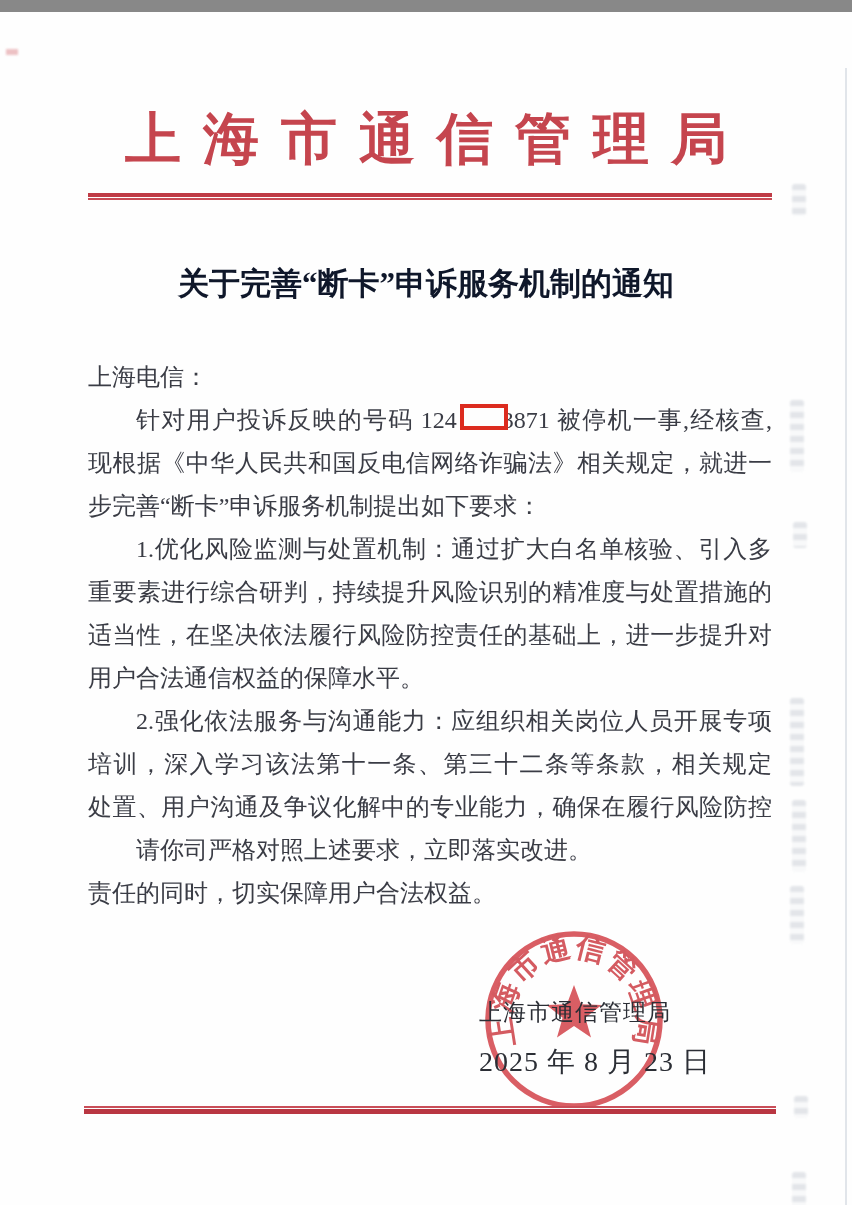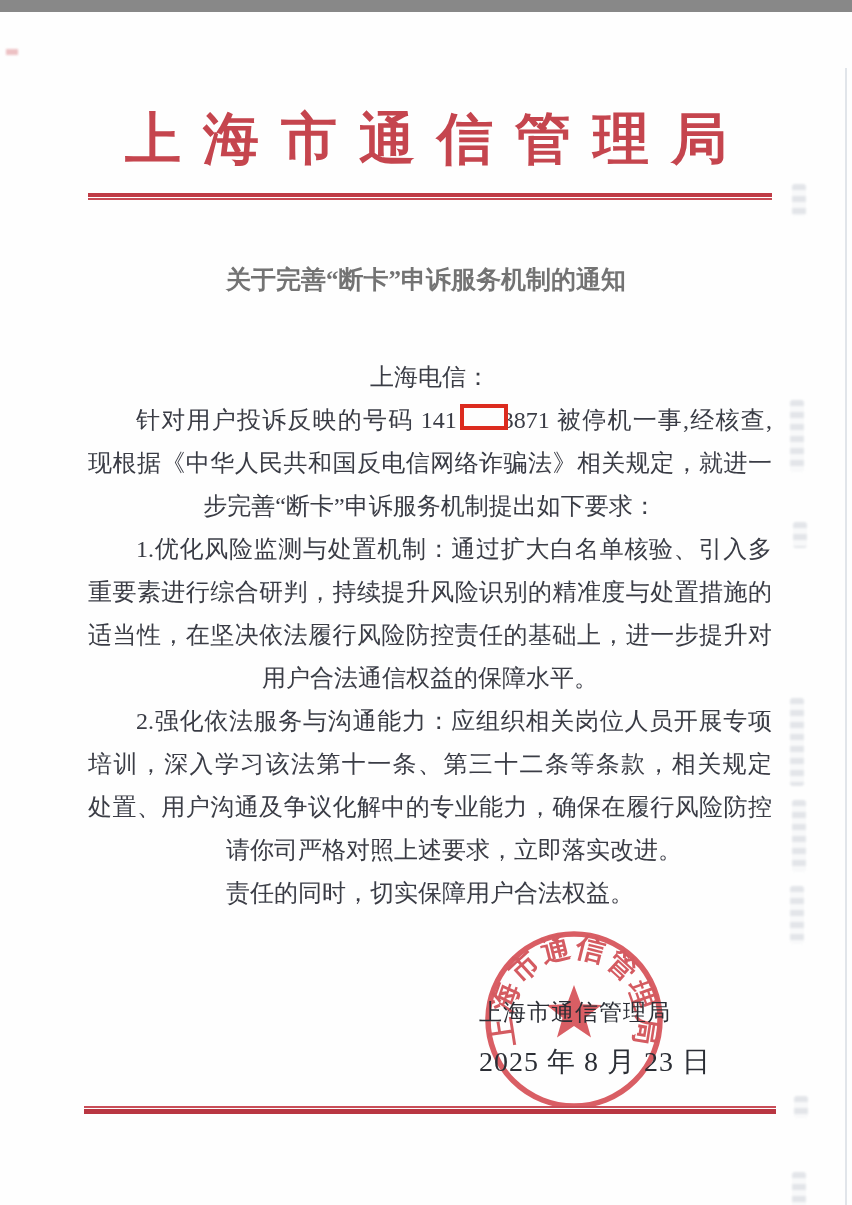--- a/index.html
+++ b/index.html
@@ -15,29 +15,29 @@
     letter-spacing:22px; text-indent:22px; line-height:1.2;
     color:#c5454e; white-space:nowrap;
   }
   .rule-top{
     position:absolute; left:88px; top:181px; width:684px; height:8px;
     background:linear-gradient(to bottom,#bf3b46 0 4px,#fefefe 4px 5px,#c84a54 5px 7px,#fefefe 7px 8px);
   }
   
   .doc-title{
     position:absolute; left:0; right:0; top:251px;
-    text-align:center; font-size:25px; font-weight:bold;
-    color:#737373; letter-spacing:0px;
+    text-align:center; font-size:31px; font-weight:bold;
+    color:#0f172a; letter-spacing:0px;
   }
   
   .body-block{
     position:absolute; left:88px; top:344px; width:684px;
     font-size:24px; color:#3a3c45;
   }
-  .line{height:43px; line-height:43px; white-space:nowrap;text-align:center;}
+  .line{height:43px; line-height:43px; white-space:nowrap;}
   .line.indent{text-indent:48px;}
   .line.fill{text-align:justify; text-align-last:justify; white-space:normal;}
   .redact{
     display:inline-block; width:40px; height:18px;
     border:4px solid #dc2b1f; background:#fefefe;
     vertical-align:-2px; margin:0 -6px 0 3px; position:relative; z-index:2;
   }
   
   .seal{position:absolute; left:478px; top:914px; width:192px; height:192px; z-index:1; opacity:.88;}
   
@@ -87,21 +87,21 @@
 
   <div class="speck"></div>
 
   <div class="letterhead">上海市通信管理局</div>
   <div class="rule-top"></div>
 
   <div class="doc-title">关于完善“断卡”申诉服务机制的通知</div>
 
   <div class="body-block">
     <div class="line">上海电信：</div>
-    <div class="line indent fill"><span>针对用户投诉反映的号码 141</span><span class="redact"></span><span>3871 被停机一事,经核查,</span></div>
+    <div class="line indent fill"><span>针对用户投诉反映的号码 124</span><span class="redact"></span><span>3871 被停机一事,经核查,</span></div>
     <div class="line fill">现根据《中华人民共和国反电信网络诈骗法》相关规定，就进一</div>
     <div class="line">步完善“断卡”申诉服务机制提出如下要求：</div>
     <div class="line indent fill">1.优化风险监测与处置机制：通过扩大白名单核验、引入多</div>
     <div class="line fill">重要素进行综合研判，持续提升风险识别的精准度与处置措施的</div>
     <div class="line fill">适当性，在坚决依法履行风险防控责任的基础上，进一步提升对</div>
     <div class="line">用户合法通信权益的保障水平。</div>
     <div class="line indent fill">2.强化依法服务与沟通能力：应组织相关岗位人员开展专项</div>
     <div class="line fill">培训，深入学习该法第十一条、第三十二条等条款，相关规定</div>
     <div class="line fill">处置、用户沟通及争议化解中的专业能力，确保在履行风险防控</div>
     <div class="line indent">请你司严格对照上述要求，立即落实改进。</div>

